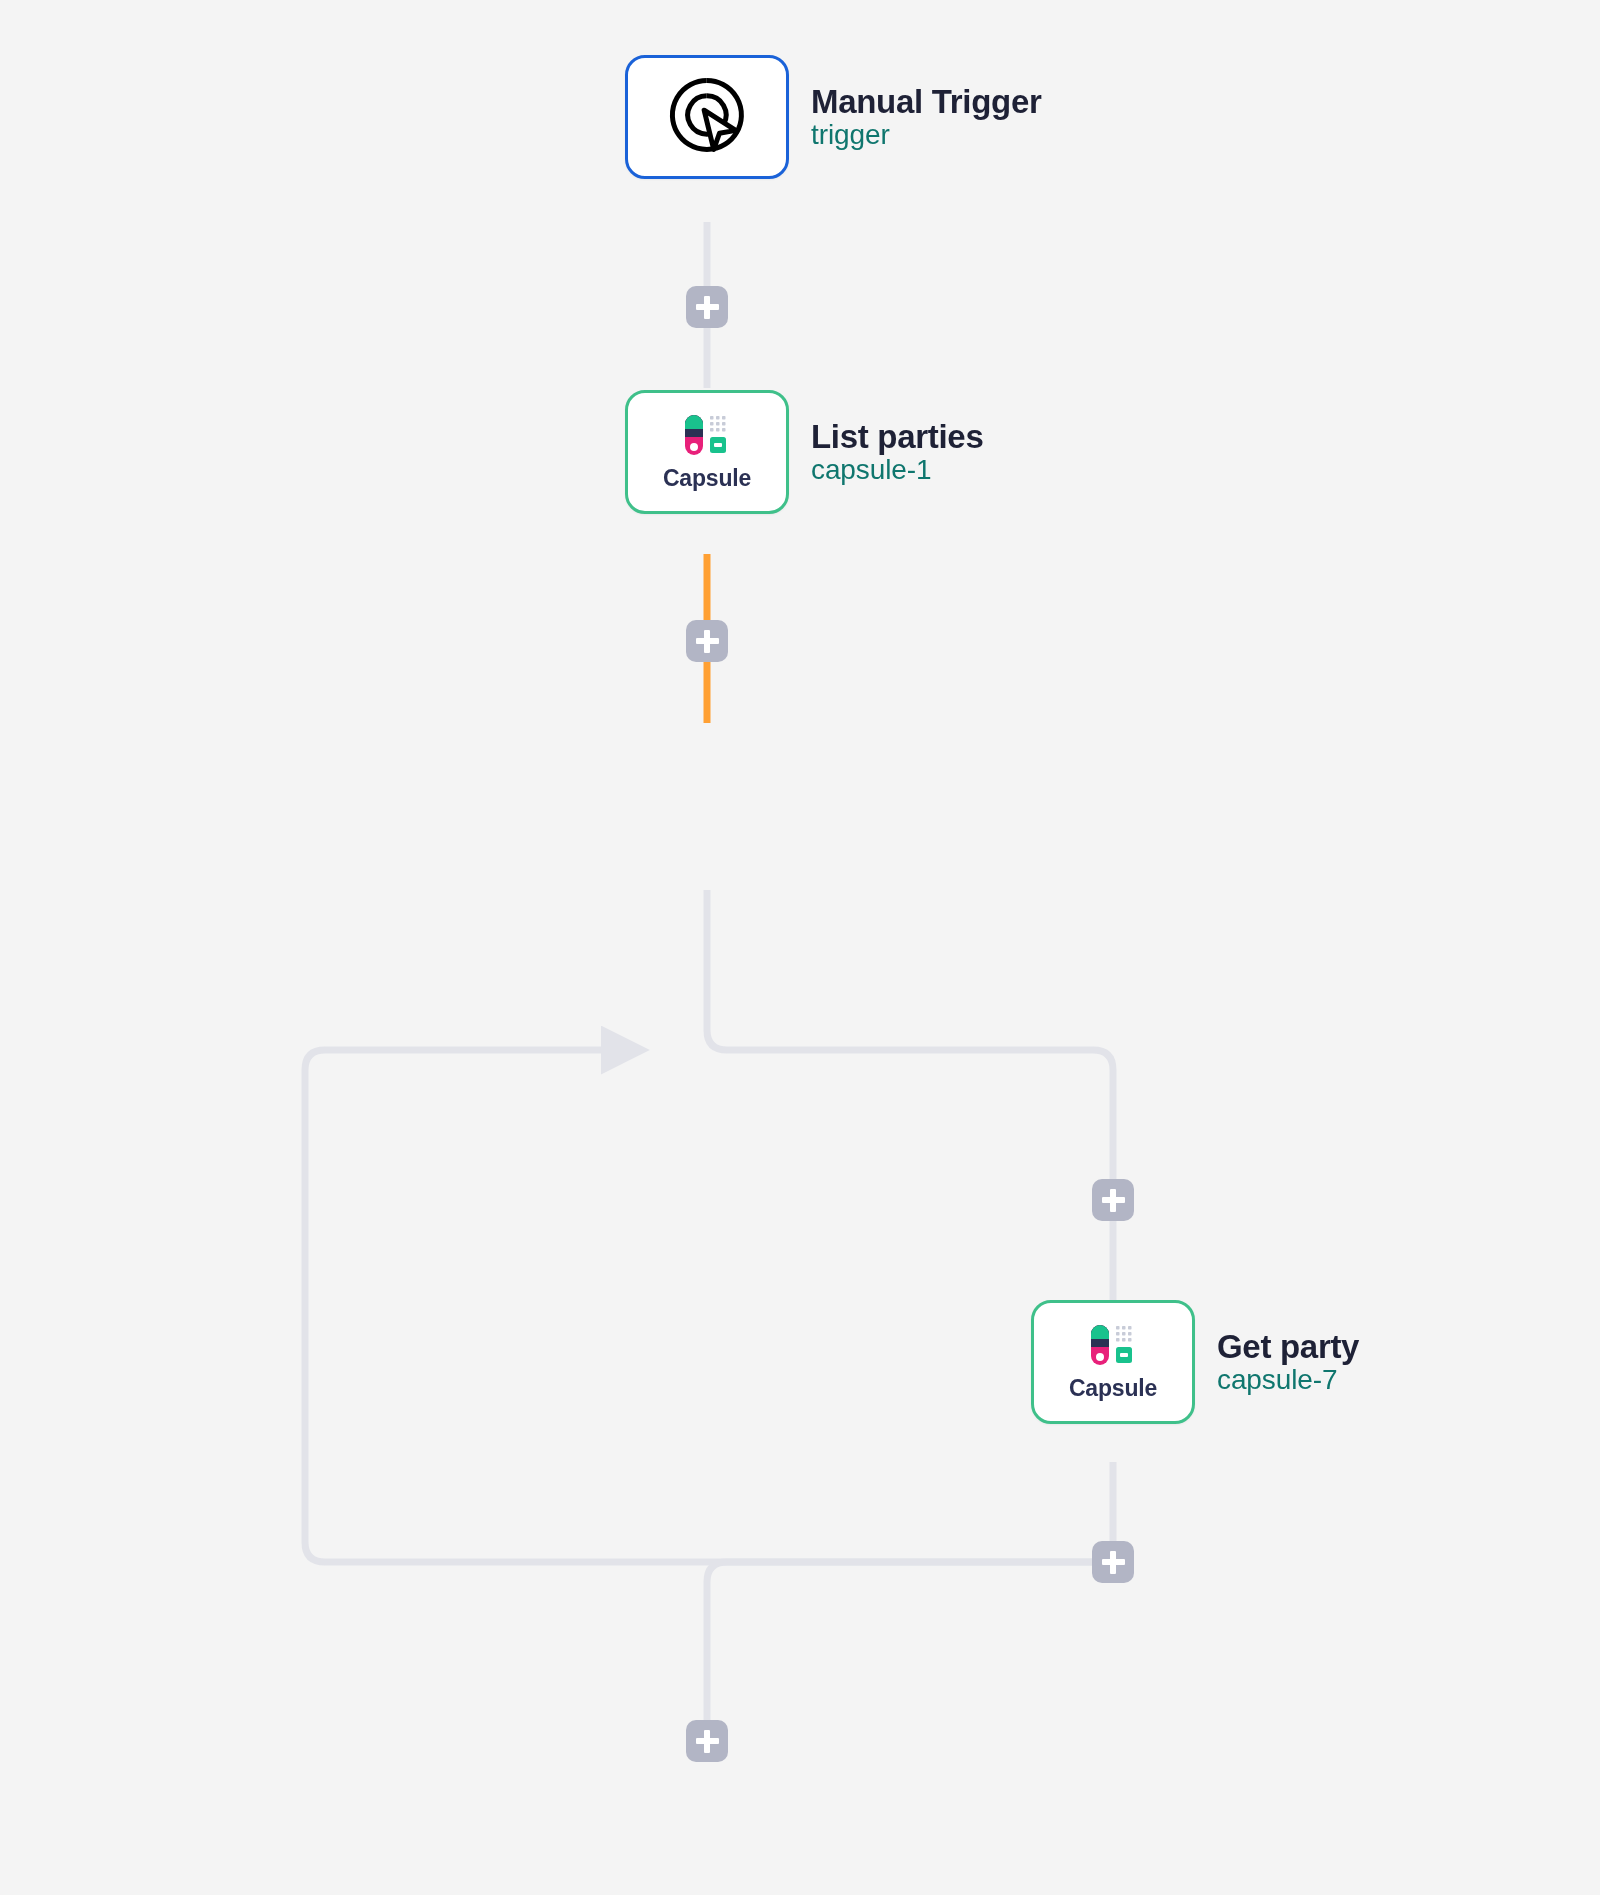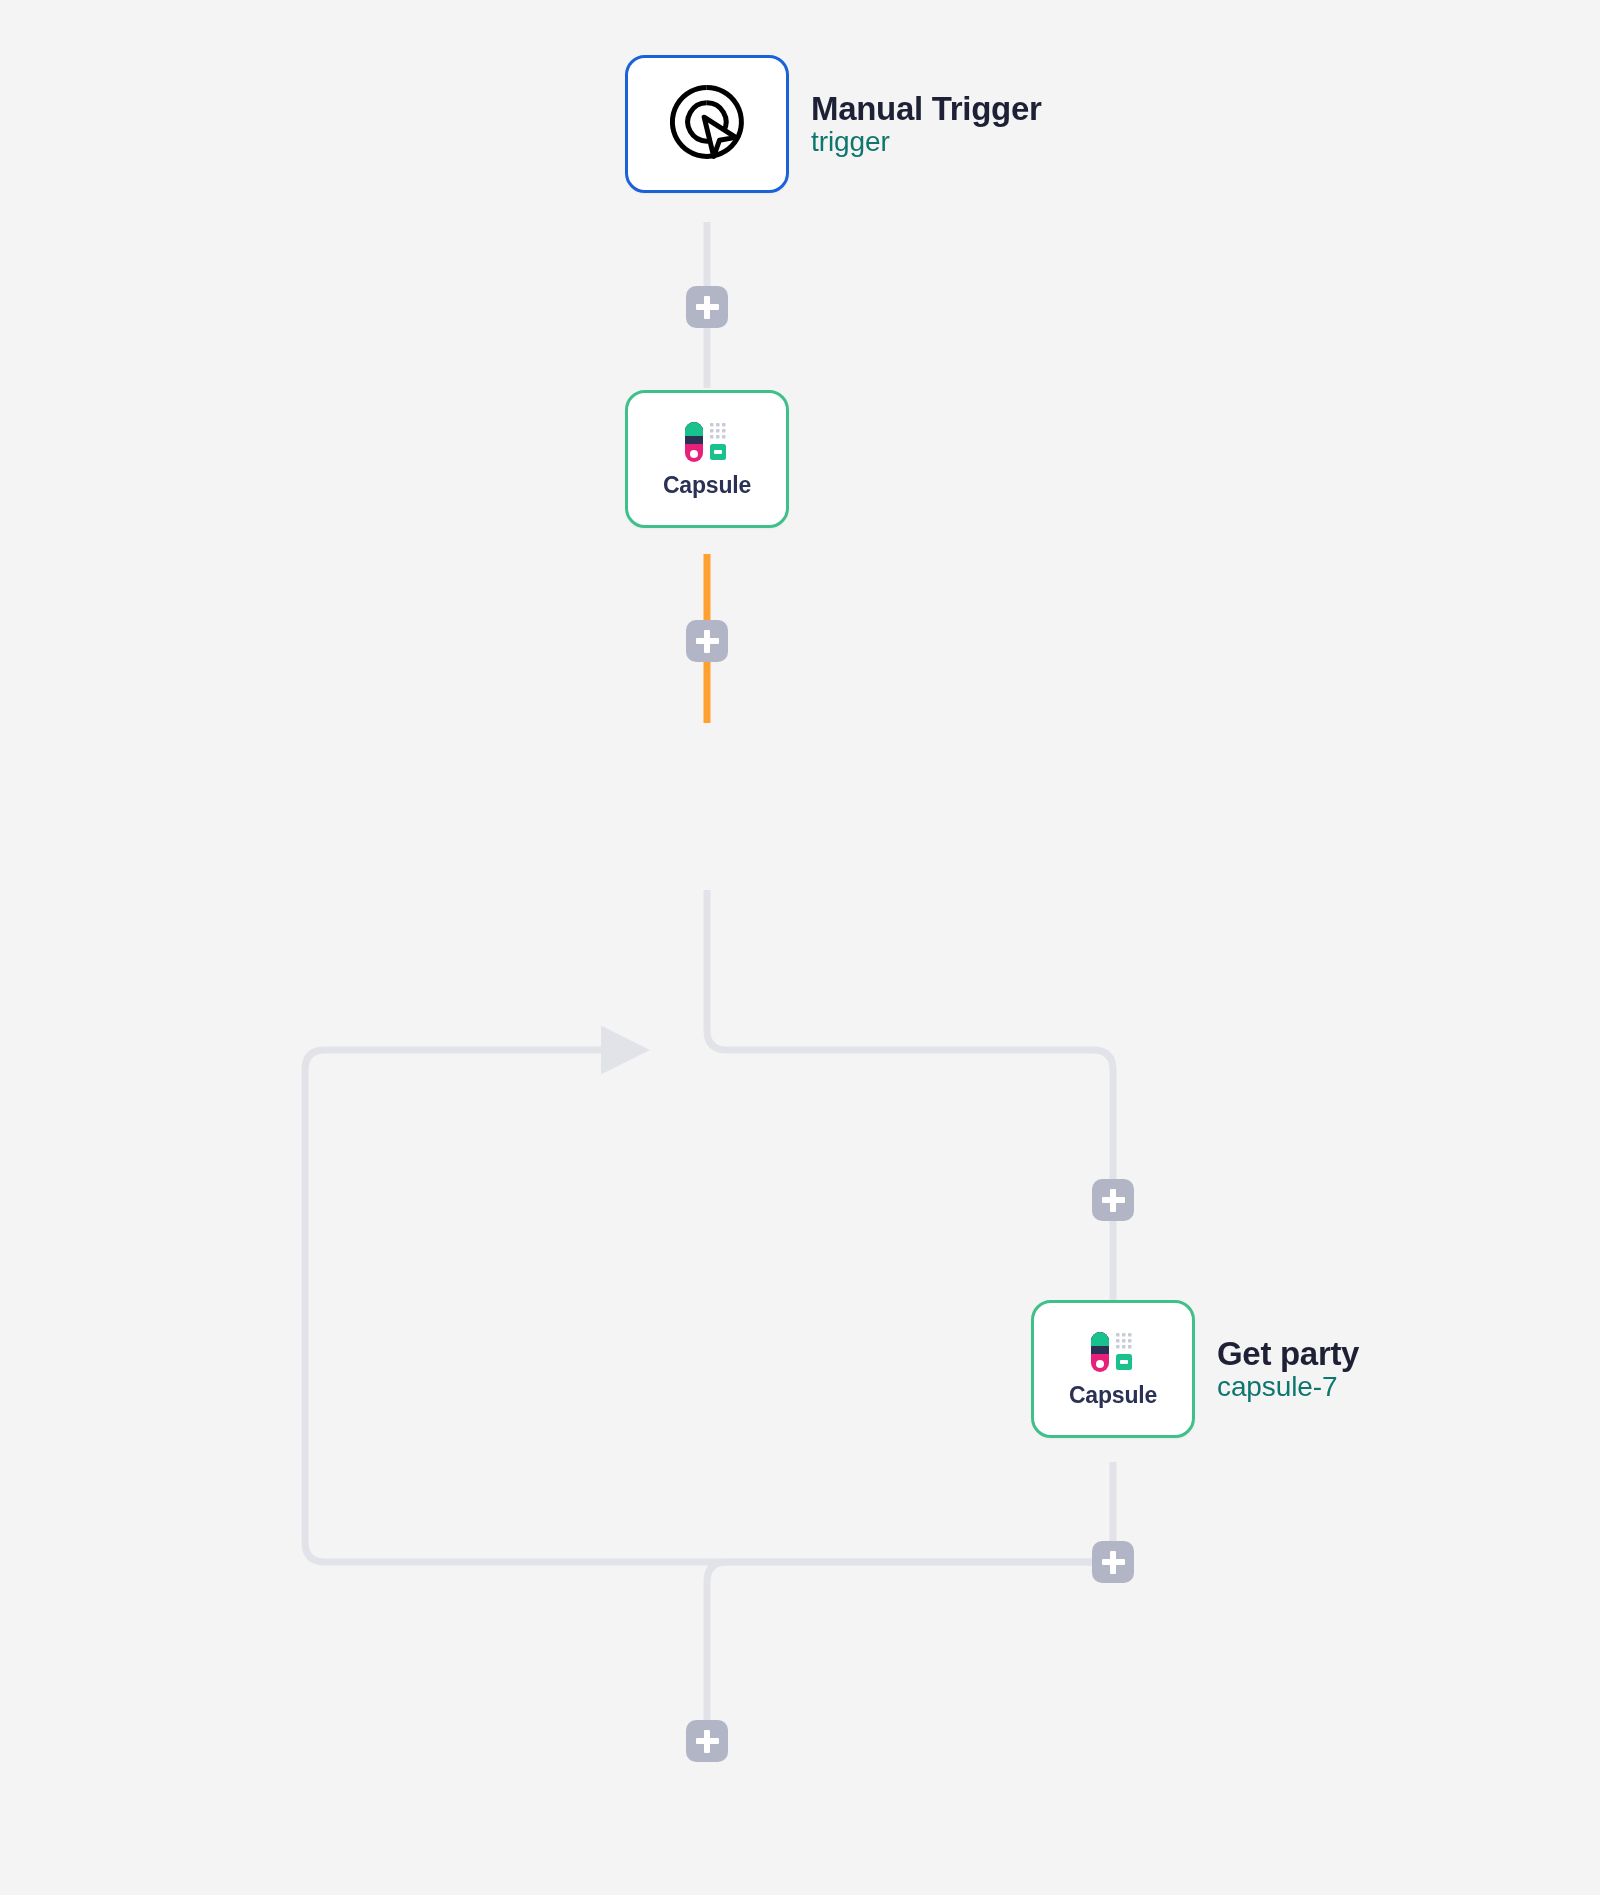--- a/index.html
+++ b/index.html
@@ -32,21 +32,21 @@
 
   
   .node {
     position: absolute;
     display: flex;
     align-items: center;
     gap: 22px;
   }
   .node-box {
     width: 164px;
-    height: 138px;
+    height: 124px;
     box-sizing: border-box;
     background: #ffffff;
     border-radius: 20px;
     border: 3px solid #c9ccd6;
     display: flex;
     flex-direction: column;
     align-items: center;
     justify-content: center;
     box-shadow: 0 1px 2px rgba(26,32,60,0.05);
   }
@@ -175,20 +175,24 @@
             <rect x="29" y="15" width="3.5" height="3.5" rx="0.7"></rect>
             <rect x="35" y="15" width="3.5" height="3.5" rx="0.7"></rect>
             <rect x="41" y="15" width="3.5" height="3.5" rx="0.7"></rect>
           </g>
 
           <rect x="29" y="24" width="16" height="16" rx="2.5" fill="#19c28d"></rect>
           <rect x="33" y="30" width="8" height="4" rx="1" fill="#ffffff"></rect>
         </svg>
         <span class="capsule-word">Capsule</span>
       </div>
+    </div>
+    <div class="node-meta">
+      <div class="node-title">List parties</div>
+      <div class="node-subtitle">capsule-1</div>
     </div>
   </div>
 
 
   <div class="node" style="left:1031px; top:1300px;">
     <div class="node-box success">
       <div class="capsule-mark">
         <svg width="52" height="46" viewBox="0 0 52 46" fill="none">
           <rect x="4" y="2" width="18" height="40" rx="9" fill="#e8207a"></rect>
           <path d="M4 11 A9 9 0 0 1 13 2 A9 9 0 0 1 22 11 L22 24 L4 24 Z" fill="#2b3154"></path>

